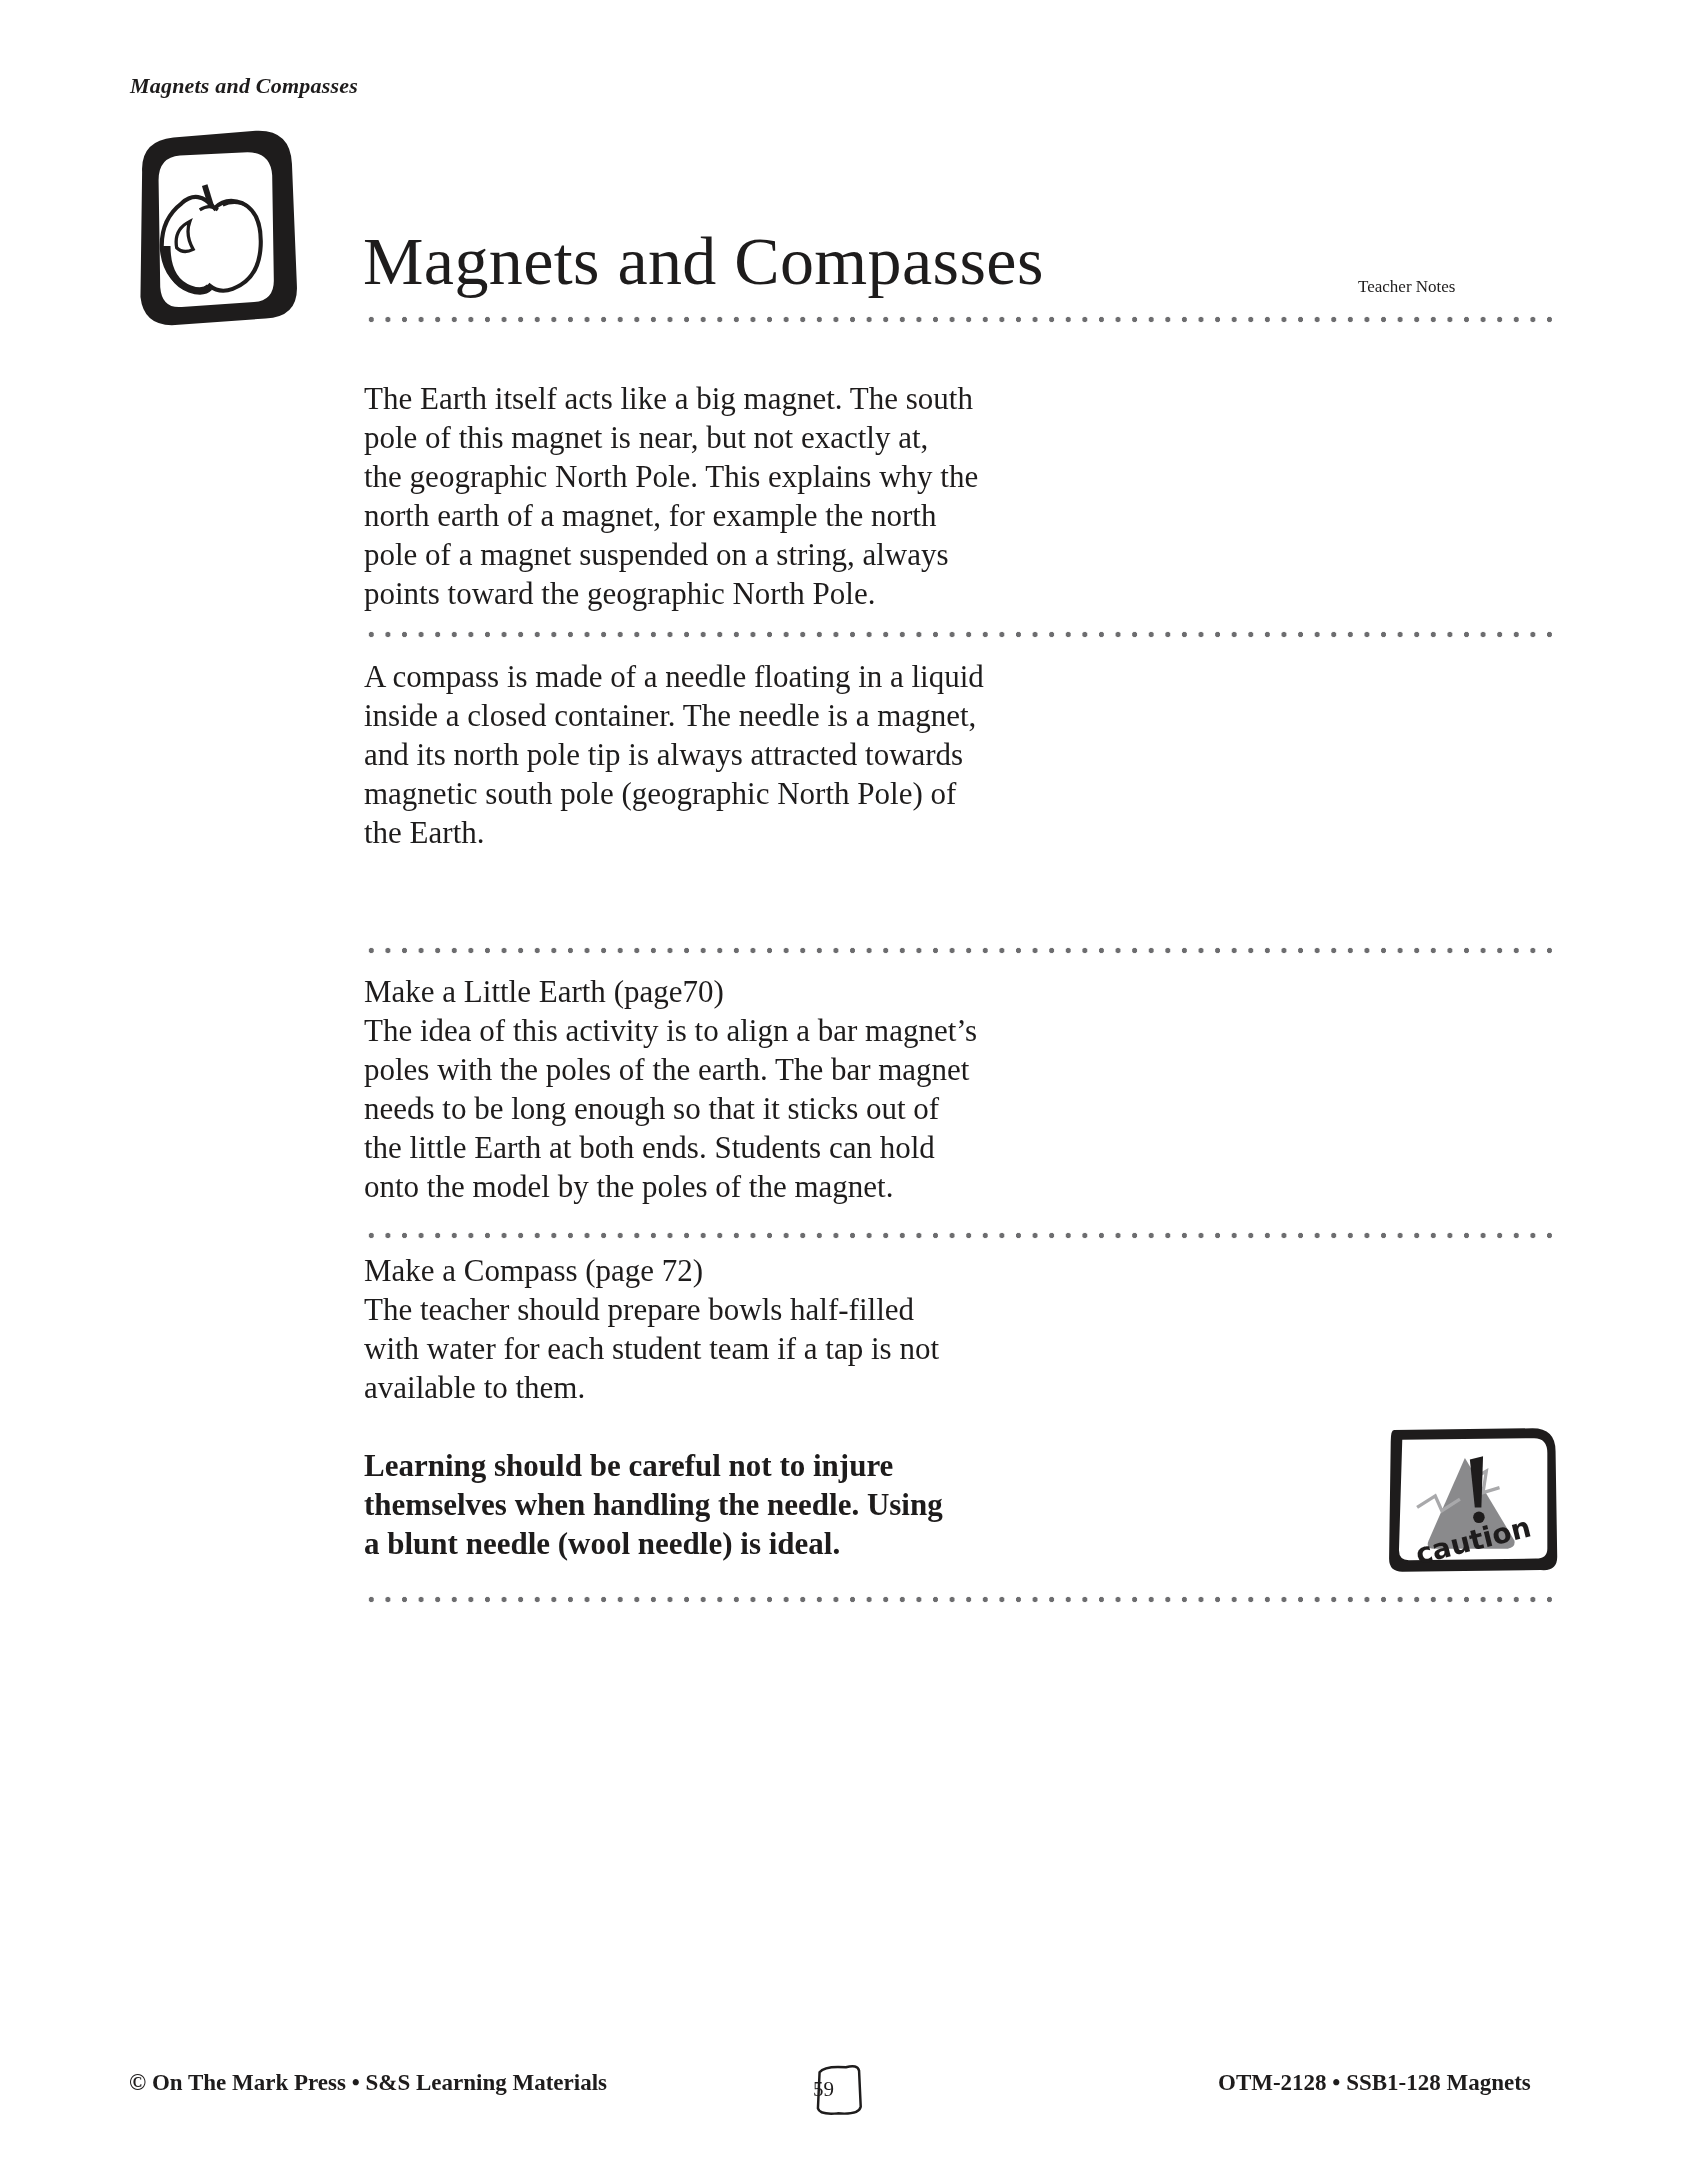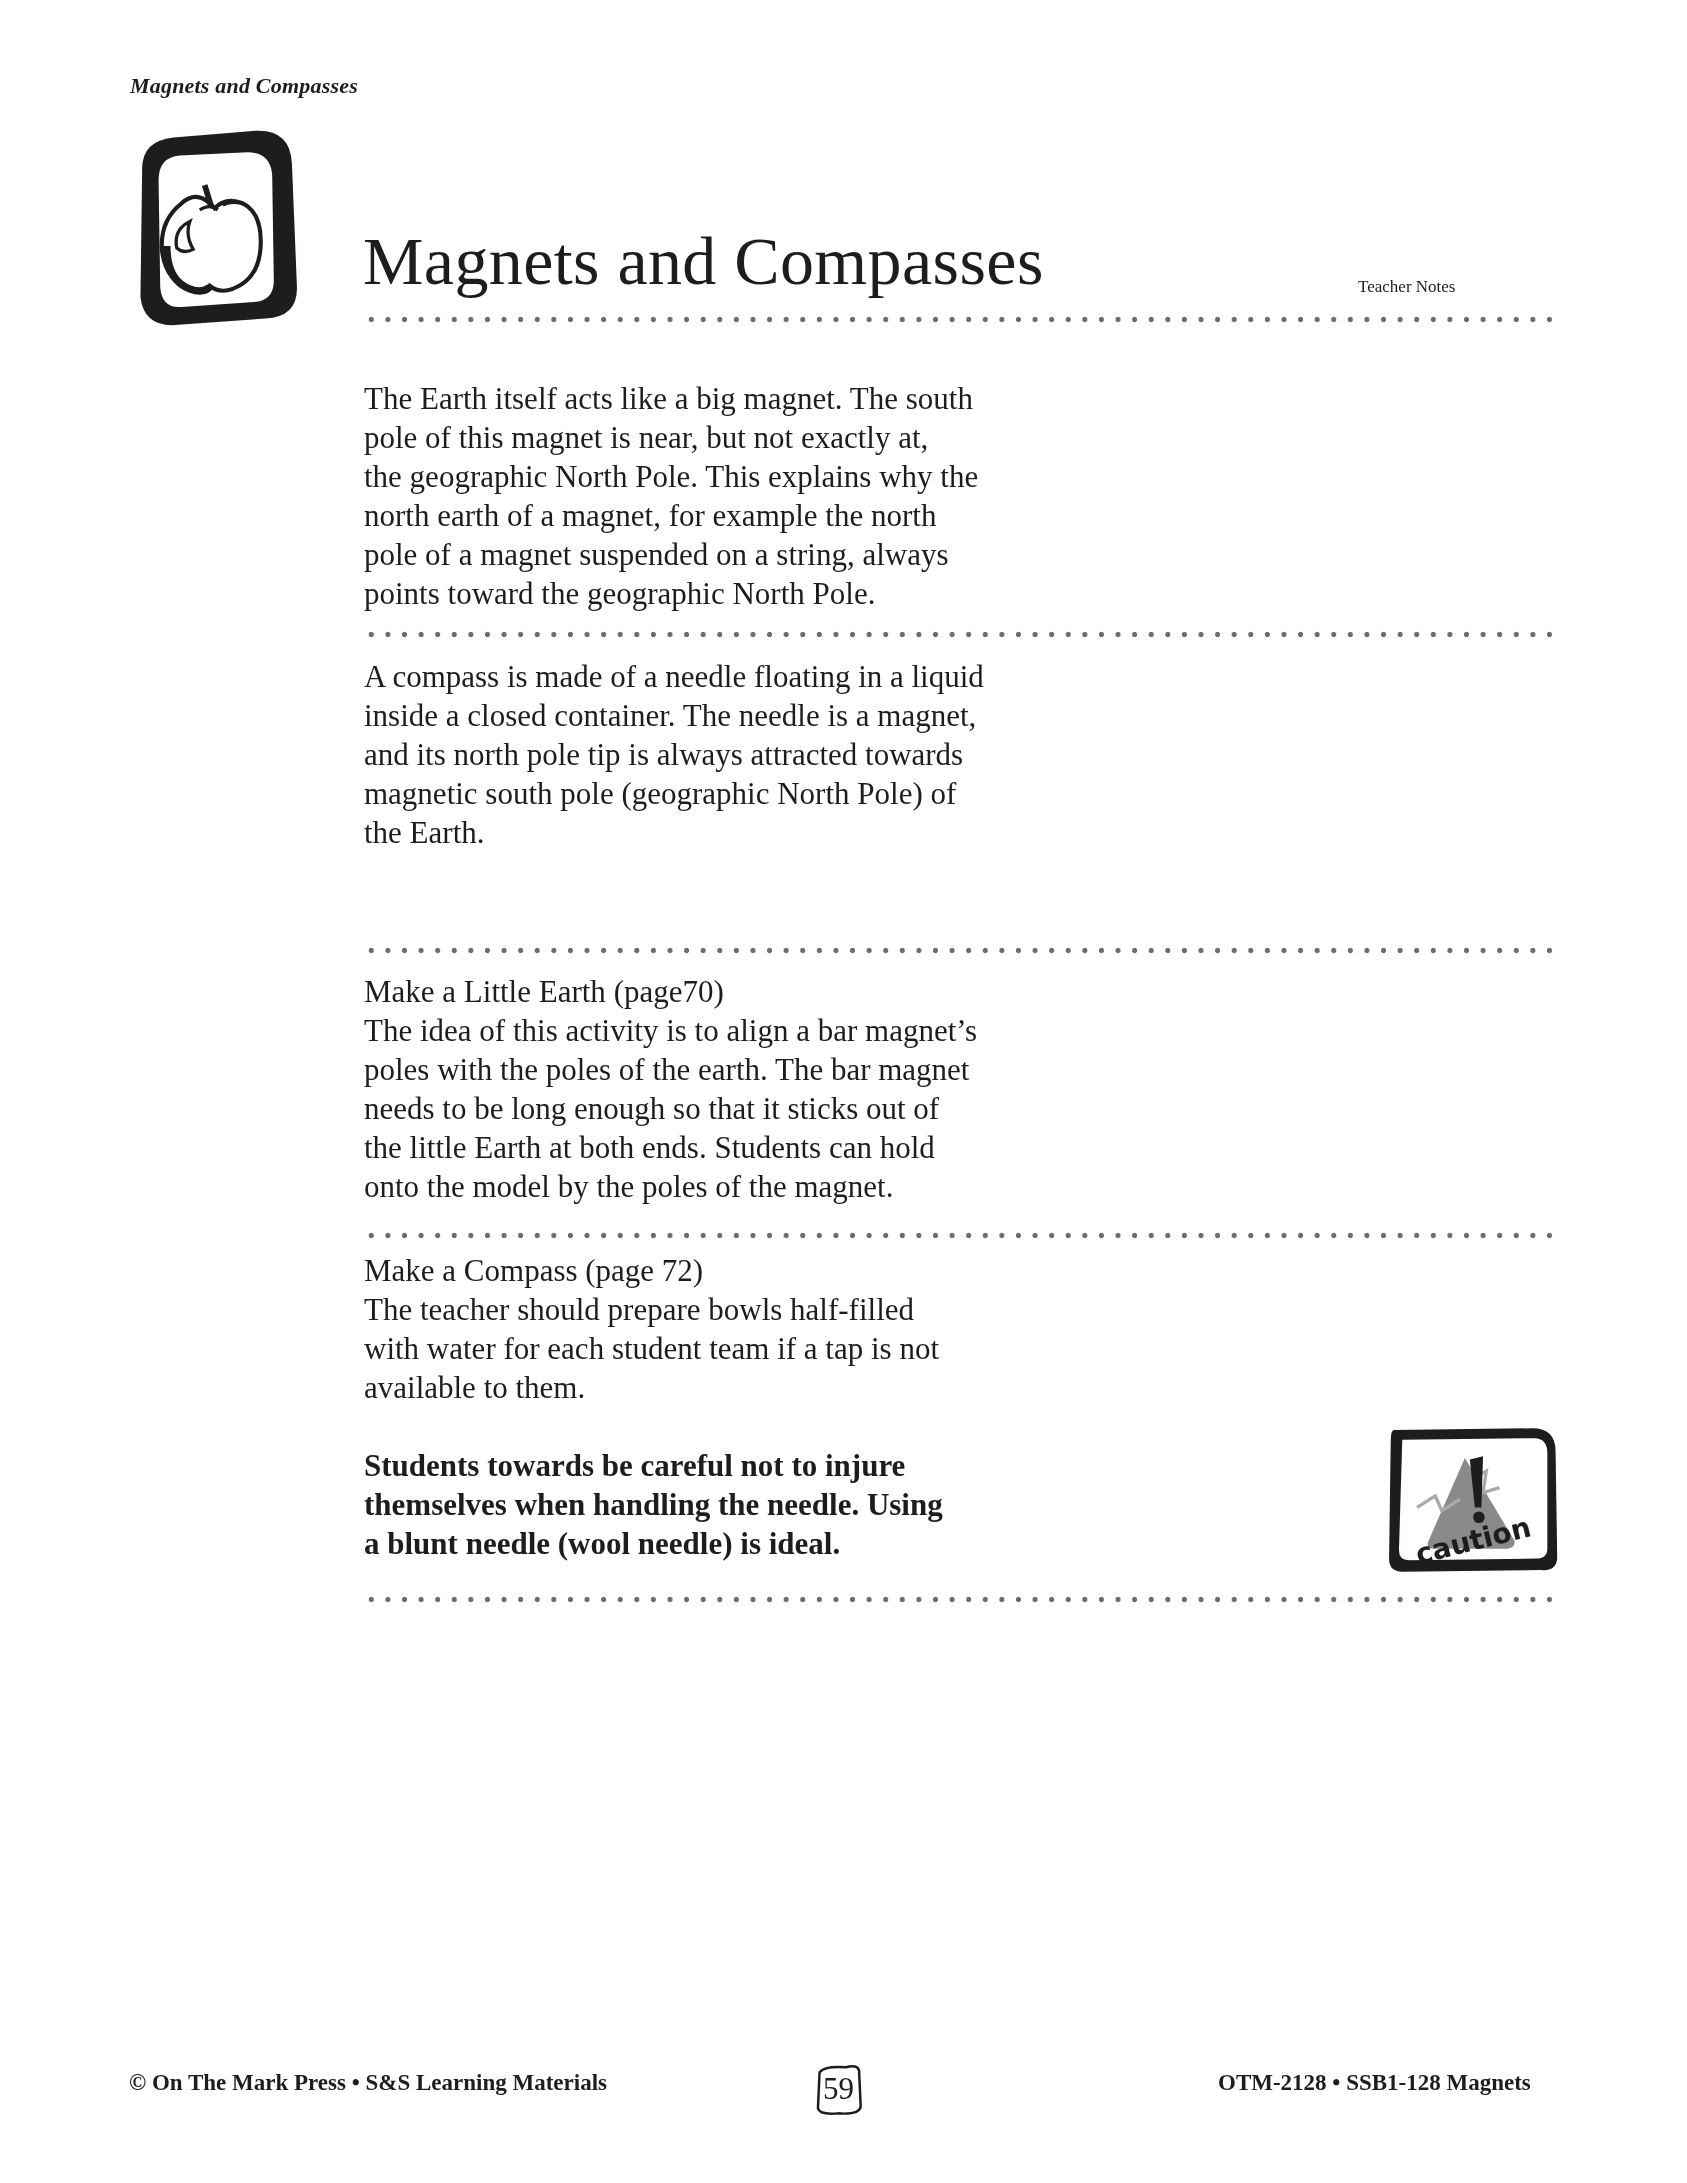--- a/index.html
+++ b/index.html
@@ -19,21 +19,21 @@
     .section { position: absolute; left: 364px; width: 725px; font-size: 31px; line-height: 39px; }
     .section p { margin: 0; }
     .section .head-bold { font-weight: normal; }
     .warning { font-weight: bold; }
 
     .caution-frame { left: 1384px; top: 1425px; width: 175px; height: 150px; }
 
     .footer-left { left: 129px; top: 2070px; font-size: 23px; font-weight: bold; white-space: nowrap; }
     .footer-right { left: 1218px; top: 2070px; font-size: 23px; font-weight: bold; white-space: nowrap; }
     .page-badge { left: 813px; top: 2064px; width: 51px; height: 51px; }
-    .page-num { position: absolute; left: 0; top: 6.6px; width: 51px; text-align: center; font-size: 31px; line-height: 36px; }
+    .page-num { position: absolute; left: 0; top: 6.6px; width: 51px; text-align: left; font-size: 21px; line-height: 36px; }
   </style>
 </head>
 <body>
 
 <div class="abs running-head">Magnets and Compasses</div>
 
 <div class="abs apple-frame">
   <svg width="177" height="203" viewBox="0 0 215 246">
     <path d="M22,58 Q20,20 60,16 L160,8 Q202,6 204,48 L210,196 Q212,234 172,236 L62,244 Q24,246 20,210 Z" fill="#1e1c1c"></path>
     <path d="M42,68 Q42,40 68,38 L150,34 Q178,34 180,62 L182,190 Q182,214 158,216 L70,222 Q46,224 44,198 Z" fill="#ffffff"></path>
@@ -81,21 +81,21 @@
 <div class="dots" style="top:1232px;"></div>
 
 <div class="section" style="top:1251px;">
   <p>
     <span class="head-bold">Make a Compass</span><span> (page 72)</span>
   </p>
   <p>The teacher should prepare bowls half-filled</p>
   <p>with water for each student team if a tap is not</p>
   <p>available to them.</p>
   <div style="height:39px;"></div>
-  <p class="warning">Students towards be careful not to injure</p>
+  <p class="warning">Learning should be careful not to injure</p>
   <p class="warning">themselves when handling the needle. Using</p>
   <p class="warning">a blunt needle (wool needle) is ideal.</p>
 </div>
 
 <div class="abs caution-frame">
   <svg width="175" height="150" viewBox="0 0 212 182">
     <path d="M12,6 L180,4 Q208,4 208,32 L210,160 Q210,178 190,176 L22,178 Q6,178 6,162 L8,20 Q8,6 12,6 Z" fill="#1e1c1c"></path>
     <path d="M22,18 L182,16 Q198,16 198,34 L198,150 Q198,162 184,162 L30,164 Q18,164 18,152 Z" fill="#ffffff"></path>
     <path d="M98,40 L158,140 Q160,148 150,150 L60,150 Q50,150 54,140 Z" fill="#8a8a8c"></path>
     <path d="M40,100 L62,86 L70,104 L92,90 M110,64 L124,56 L120,82 L140,76" fill="none" stroke="#a9a9ab" stroke-width="4"></path>

